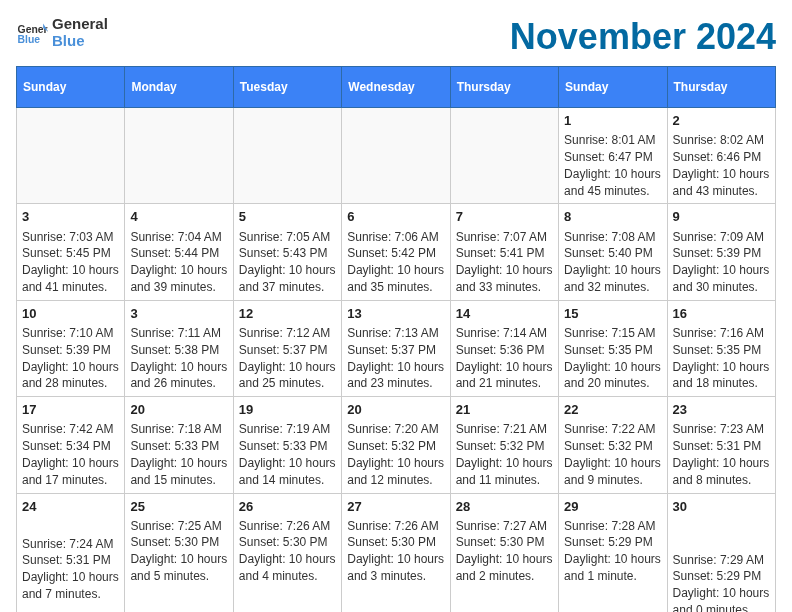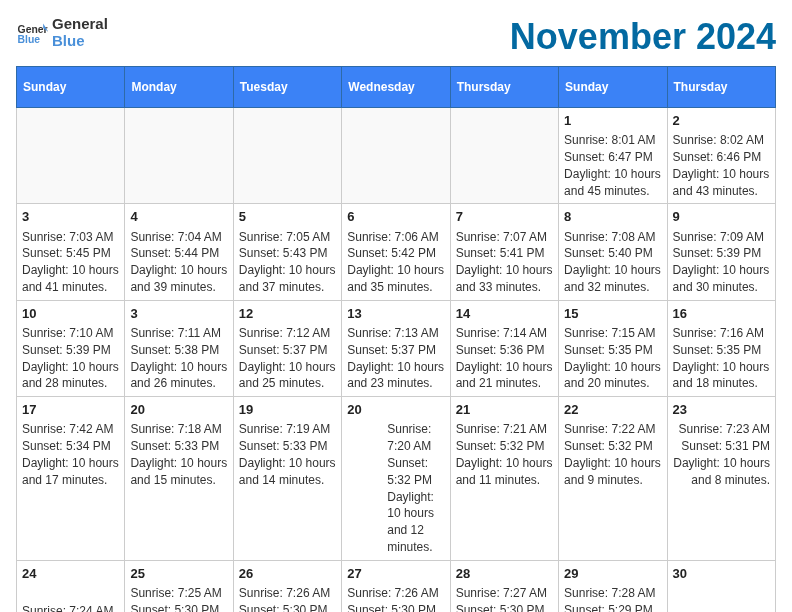--- a/index.html
+++ b/index.html
@@ -250,42 +250,42 @@
         </td>
         <td>
           <div class="day-num">19</div>
           <div class="day-info" style="white-space: pre-line;">Sunrise: 7:19 AM
 Sunset: 5:33 PM
 Daylight: 10 hours
 and 14 minutes.</div>
         </td>
         <td>
           <div class="day-num">20</div>
-          <div class="day-info" style="white-space: pre-line; margin-left: 40px;">Sunrise: 7:20 AM
+          <div class="day-info" style="white-space: pre-line;">Sunrise: 7:20 AM
 Sunset: 5:32 PM
 Daylight: 10 hours
 and 12 minutes.</div>
         </td>
         <td>
           <div class="day-num">21</div>
           <div class="day-info" style="white-space: pre-line;">Sunrise: 7:21 AM
 Sunset: 5:32 PM
 Daylight: 10 hours
 and 11 minutes.</div>
         </td>
         <td>
           <div class="day-num">22</div>
           <div class="day-info" style="white-space: pre-line;">Sunrise: 7:22 AM
 Sunset: 5:32 PM
 Daylight: 10 hours
 and 9 minutes.</div>
         </td>
         <td>
           <div class="day-num">23</div>
-          <div class="day-info" style="white-space: pre-line; text-align: right;">Sunrise: 7:23 AM
+          <div class="day-info" style="white-space: pre-line;">Sunrise: 7:23 AM
 Sunset: 5:31 PM
 Daylight: 10 hours
 and 8 minutes.</div>
         </td>
       </tr>
       <tr>
         <td>
           <div class="day-num">24</div>
           <div class="day-info" style="white-space: pre-line; margin-top: 20px;">Sunrise: 7:24 AM
 Sunset: 5:31 PM

